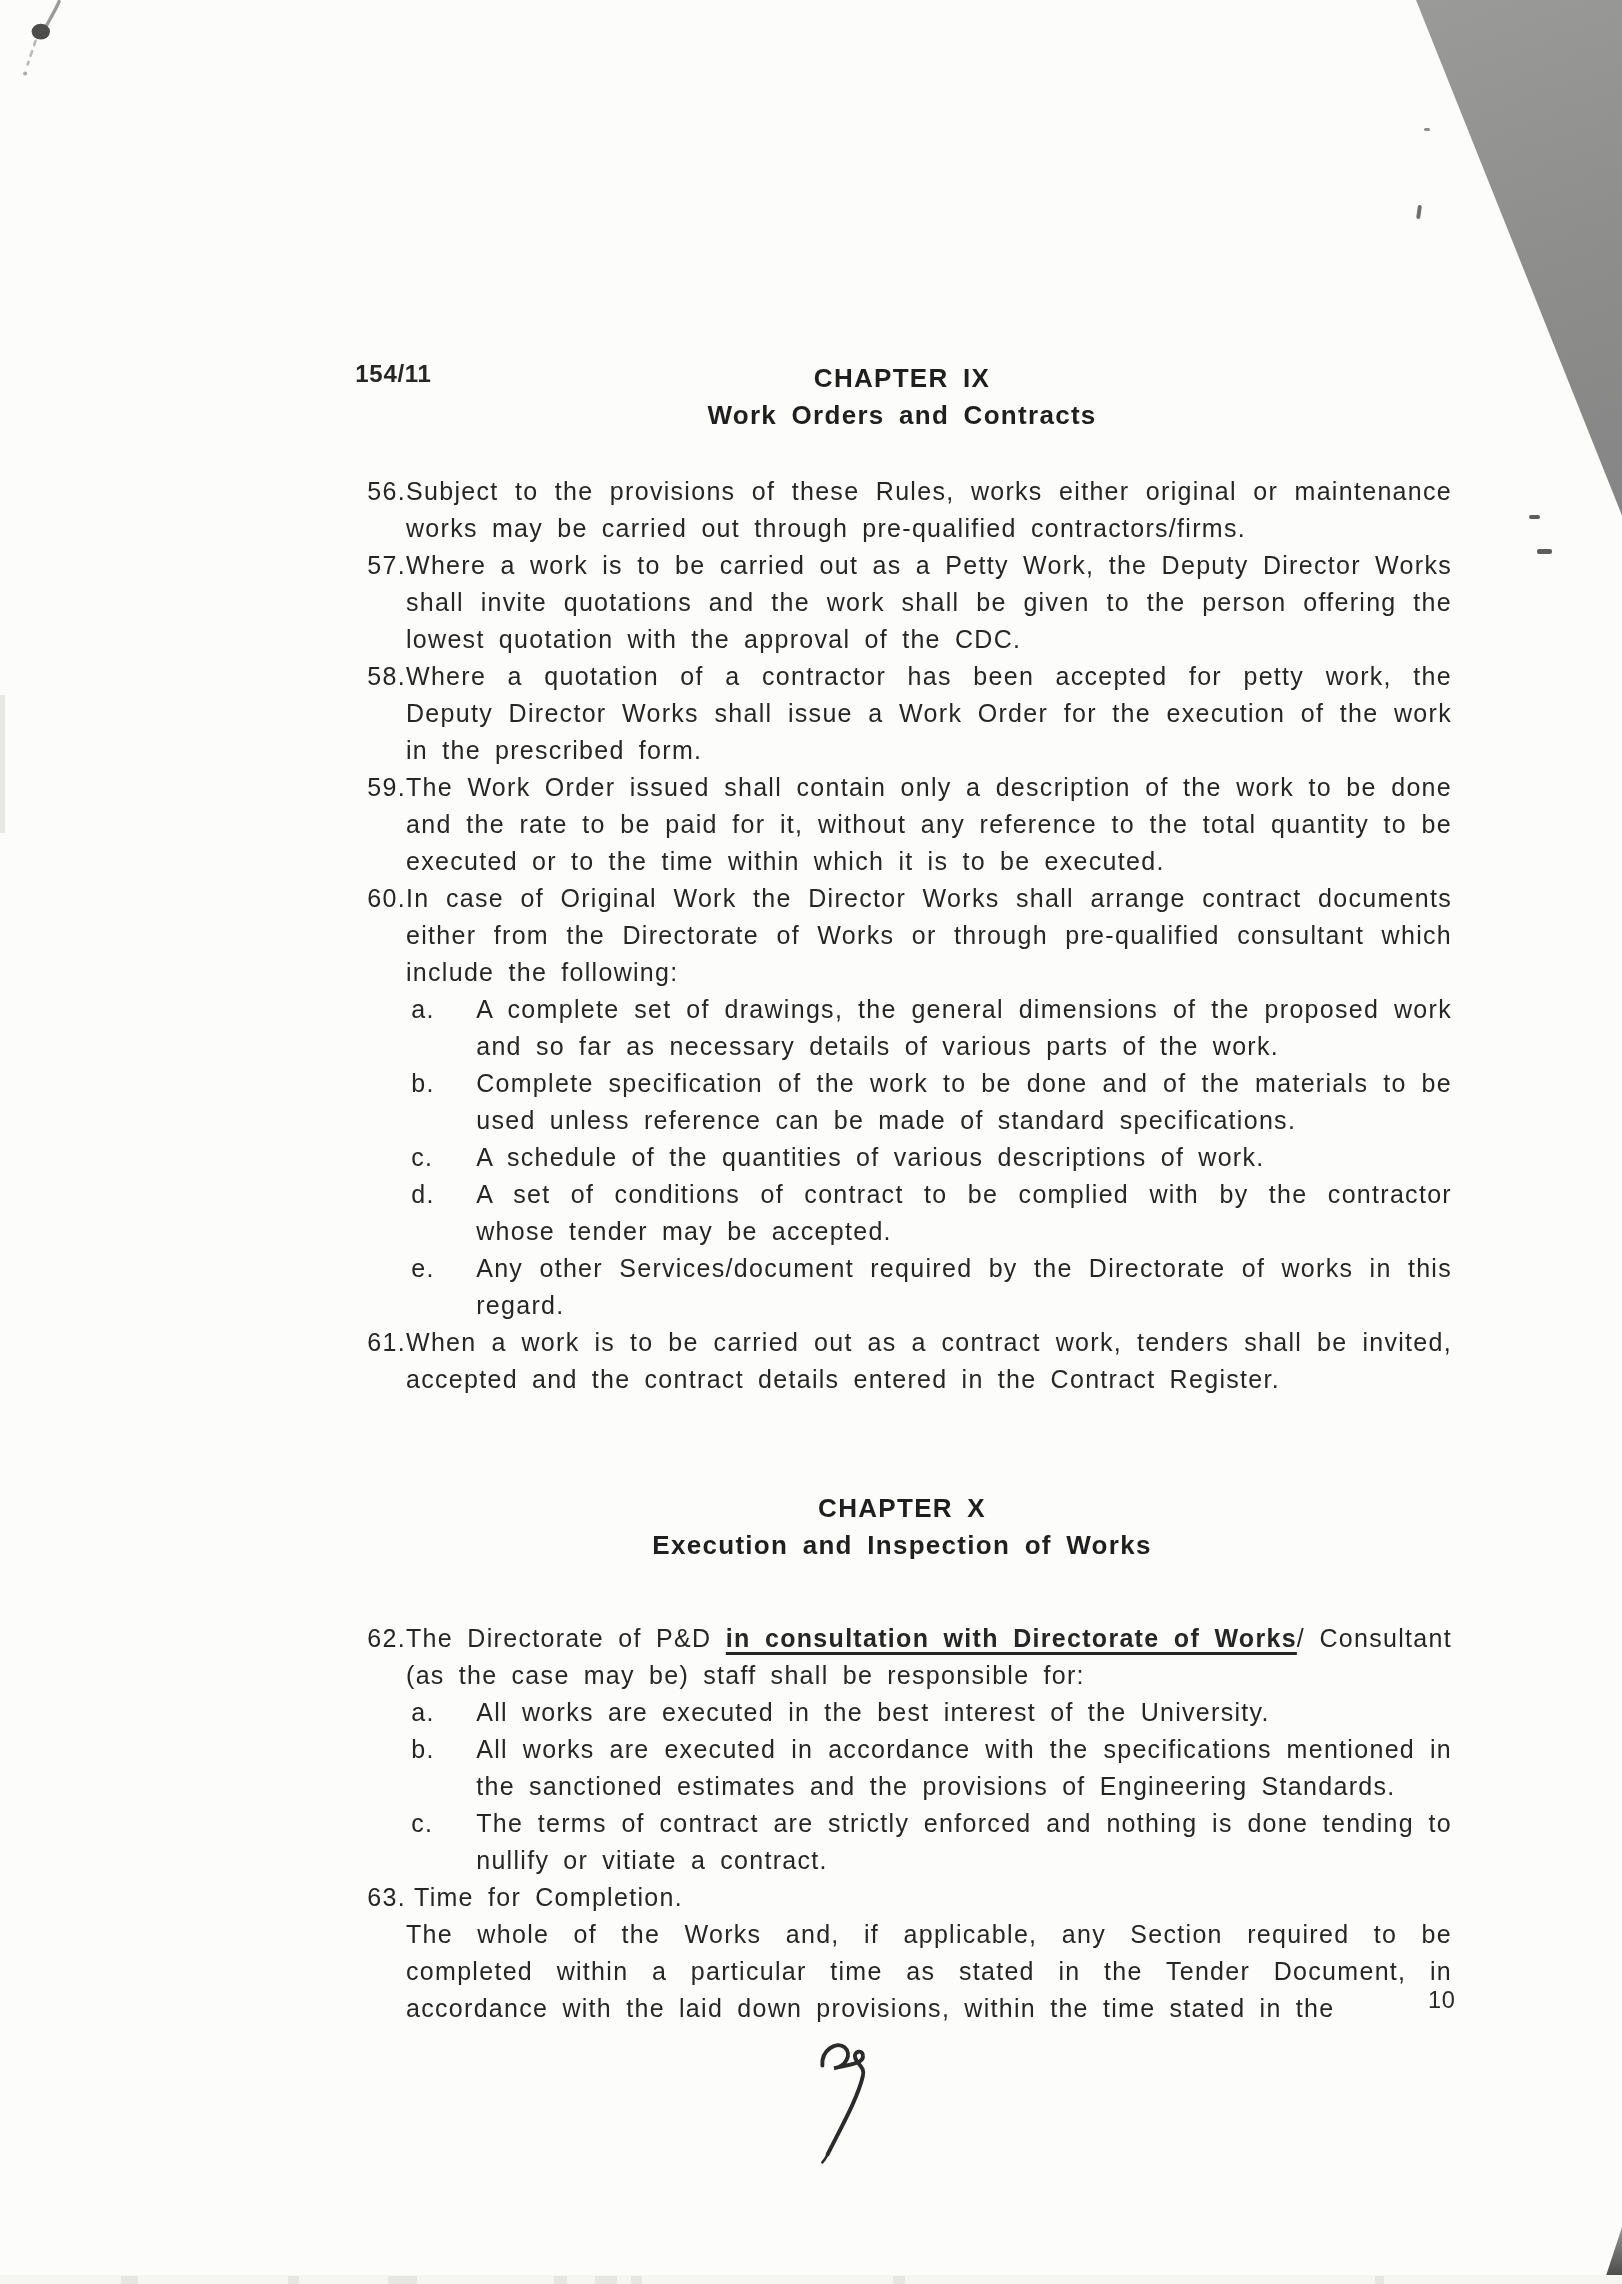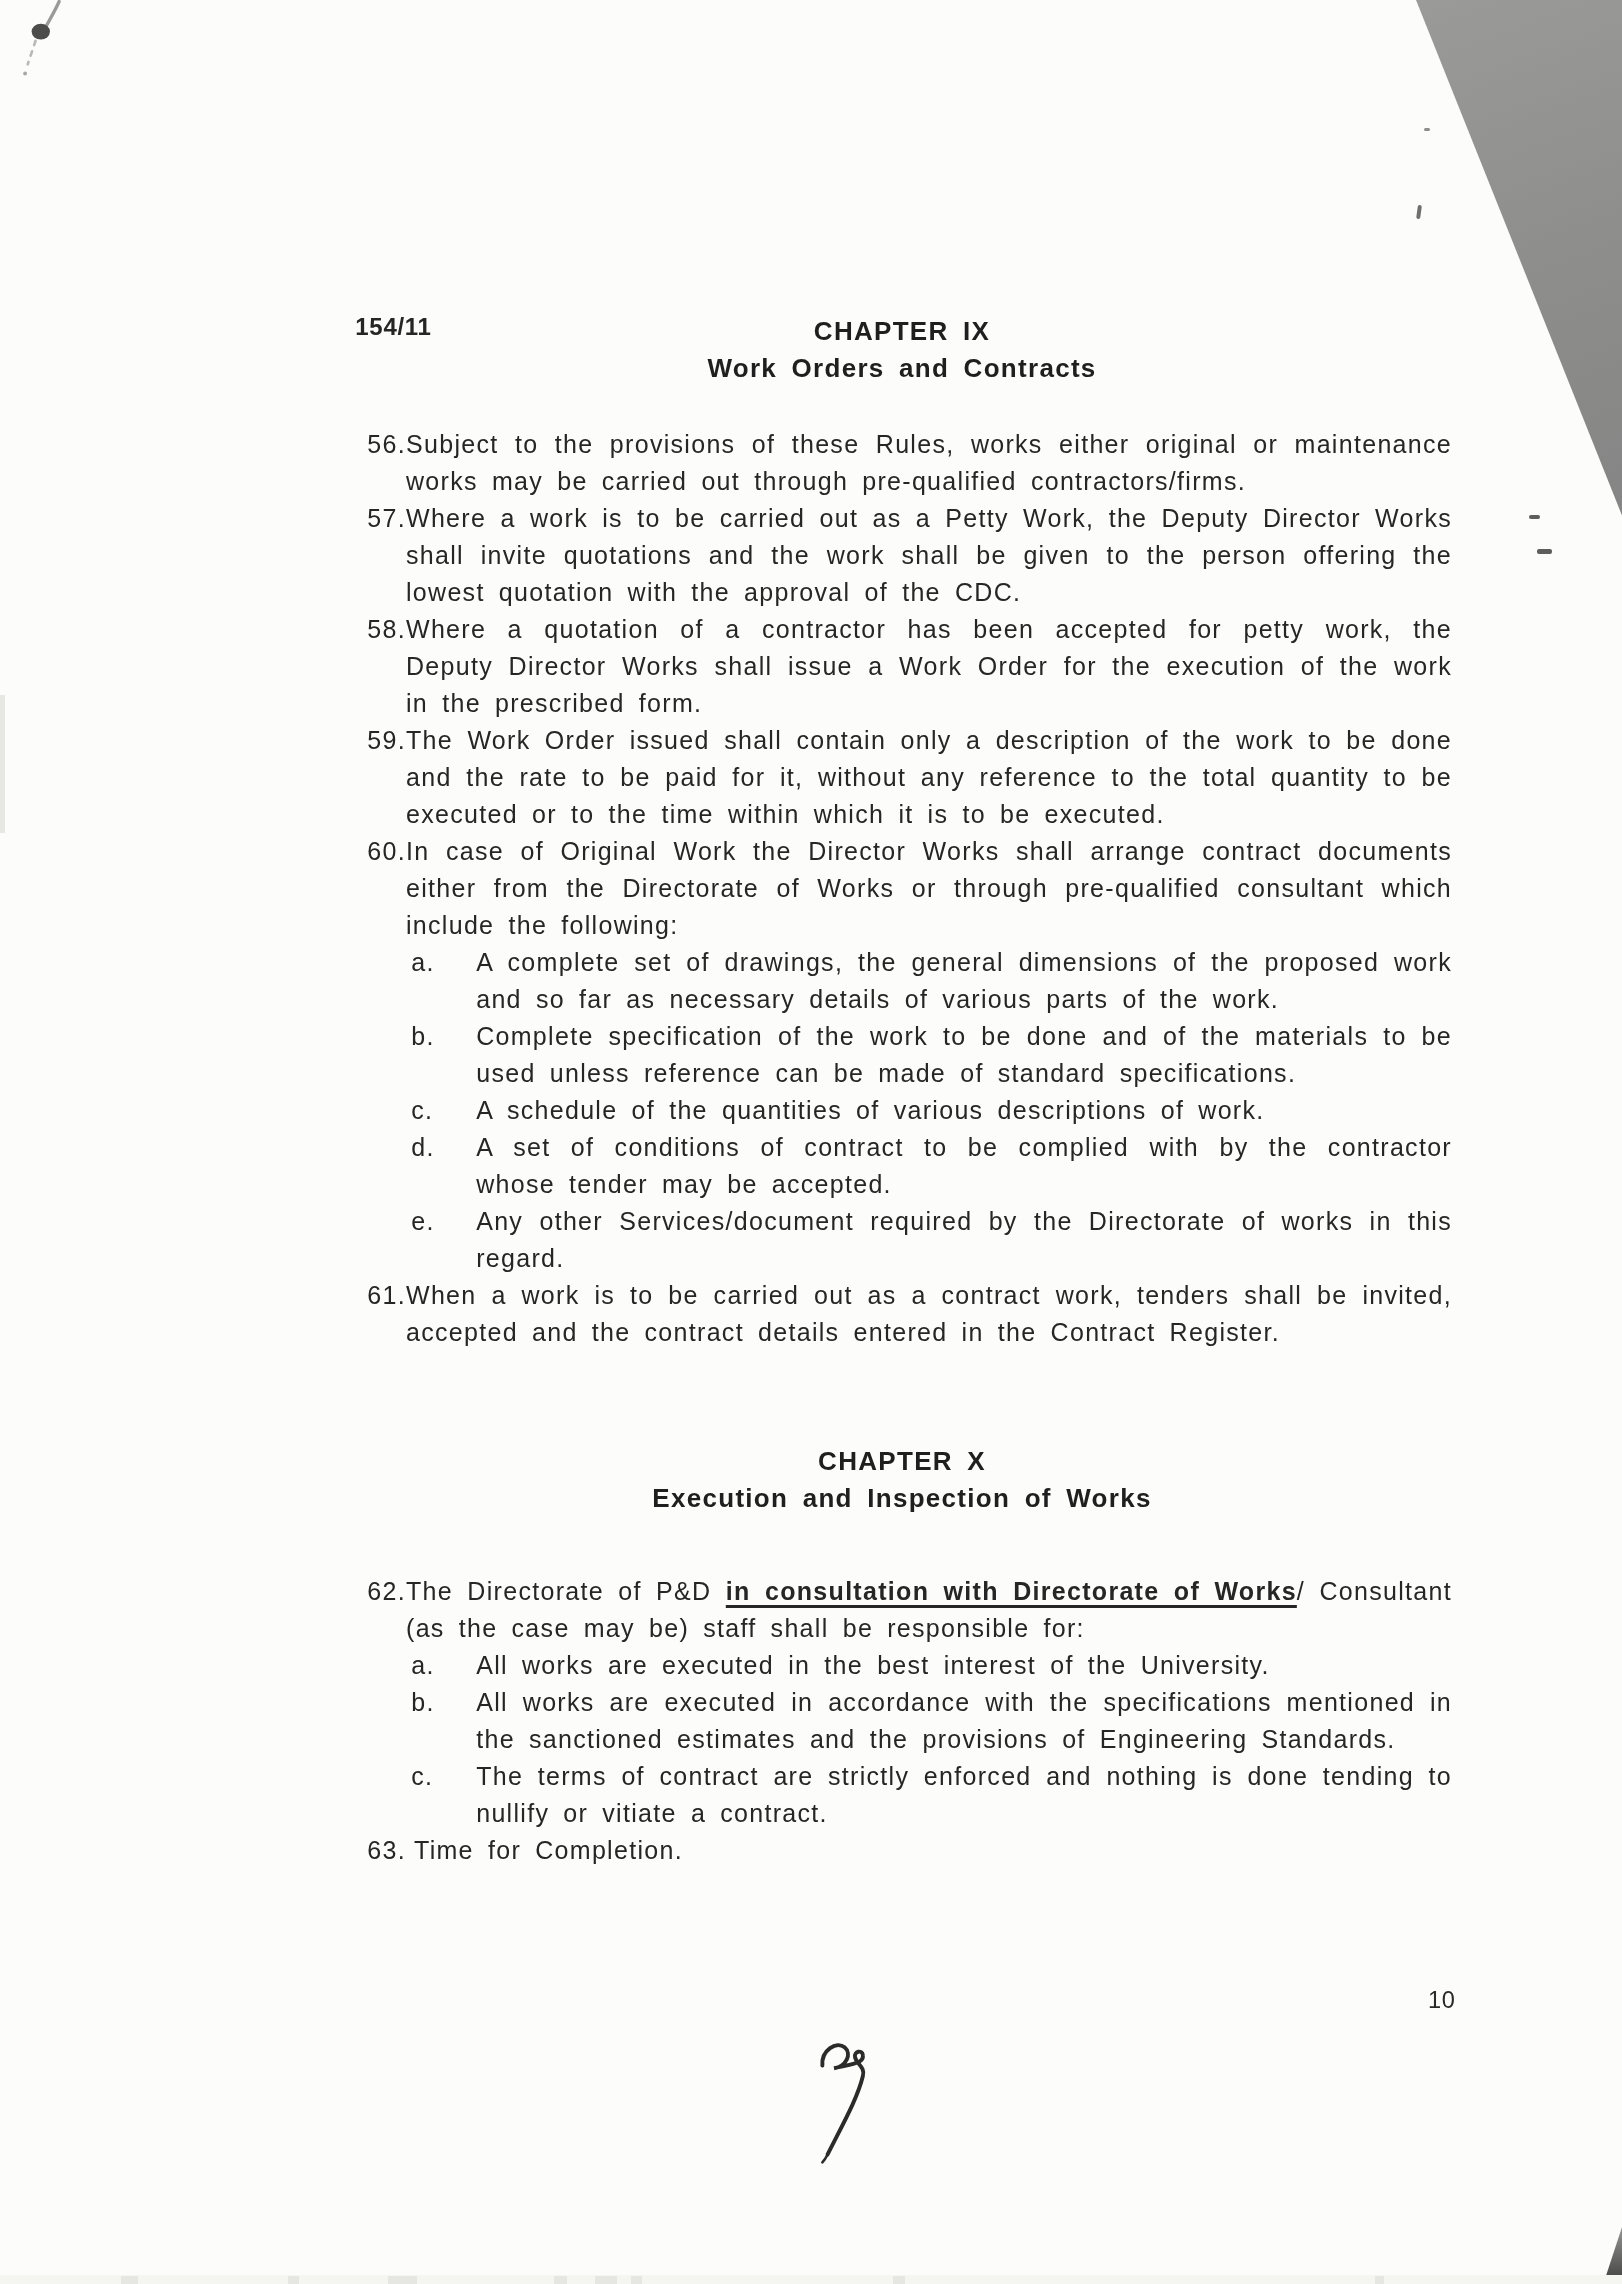--- a/index.html
+++ b/index.html
@@ -31,21 +31,21 @@
   .bseg { position:absolute; bottom:0; height:7.9px; background:#e6e6e3; }
   .bseg.b1 { left:121px;  width:17px; } .bseg.b2 { left:288px;  width:10.5px; }
   .bseg.b3 { left:388px;  width:29px; } .bseg.b4 { left:554px;  width:13px; }
   .bseg.b5 { left:595px;  width:22px; } .bseg.b6 { left:631px;  width:10.5px; }
   .bseg.b7 { left:893px; width:11.8px; } .bseg.b8 { left:1375px; width:9.2px; }
   
   .content {
     position:absolute; left:352px; top:313px; width:1100px;
     font-size:25px; line-height:37px; letter-spacing:1.3px; word-spacing:5.9px;
   }
-  .chap-head { position:relative; text-align:center; margin-bottom:39px; }
+  .chap-head { position:relative; text-align:center; margin-bottom:39px;margin-top:47px; }
   .chap-title, .chap-sub { font-weight:bold; font-size:26px; line-height:37px; color:#1f1f1f; }
   .page-label { position:absolute; left:3.3px; top:-5.2px; font-weight:bold; font-size:24px; letter-spacing:0.7px; }
   .chap-head.second { margin-top:92px; margin-bottom:56px; }
   .item { display:flex; align-items:flex-start; }
   .item > .num { flex:0 0 54px;text-align:right; }
   .item > .body { flex:1; text-align:justify; }
   .sub { display:flex; align-items:flex-start; }
   .sub > .letter { flex:0 0 65px; margin-left:5.2px; }
   .sub > .sbody { flex:1; text-align:justify; }
   .bold { font-weight:normal;margin-left:8px; }
@@ -166,20 +166,21 @@
           <span class="letter">c.</span>
           <div class="sbody">The terms of contract are strictly enforced and nothing is done tending to nullify or vitiate a contract.</div>
         </div>
       </div>
     </div>
 
     <div class="item">
       <span class="num">63.</span>
       <div class="body">
         <div class="bold">Time for Completion.</div>
+        <div>The whole of the Works and, if applicable, any Section required to be completed within a particular time as stated in the Tender Document, in accordance with the laid down provisions, within the time stated in the</div>
       </div>
     </div>
 
   </div>
 
   <svg class="signature" width="98" height="131" viewBox="0 0 150 200">
     <path d="M22,42 C20,18 44,4 56,14 C68,24 58,44 40,46
              C62,40 86,40 84,26 C83,17 70,20 72,29 C74,40 88,44 84,58
              C76,92 52,134 30,178" fill="none" stroke="#2b2b2b" stroke-width="6" stroke-linecap="round"></path>
     <path d="M30,178 C27,184 24,188 22,190" fill="none" stroke="#2b2b2b" stroke-width="4" stroke-linecap="round"></path>

